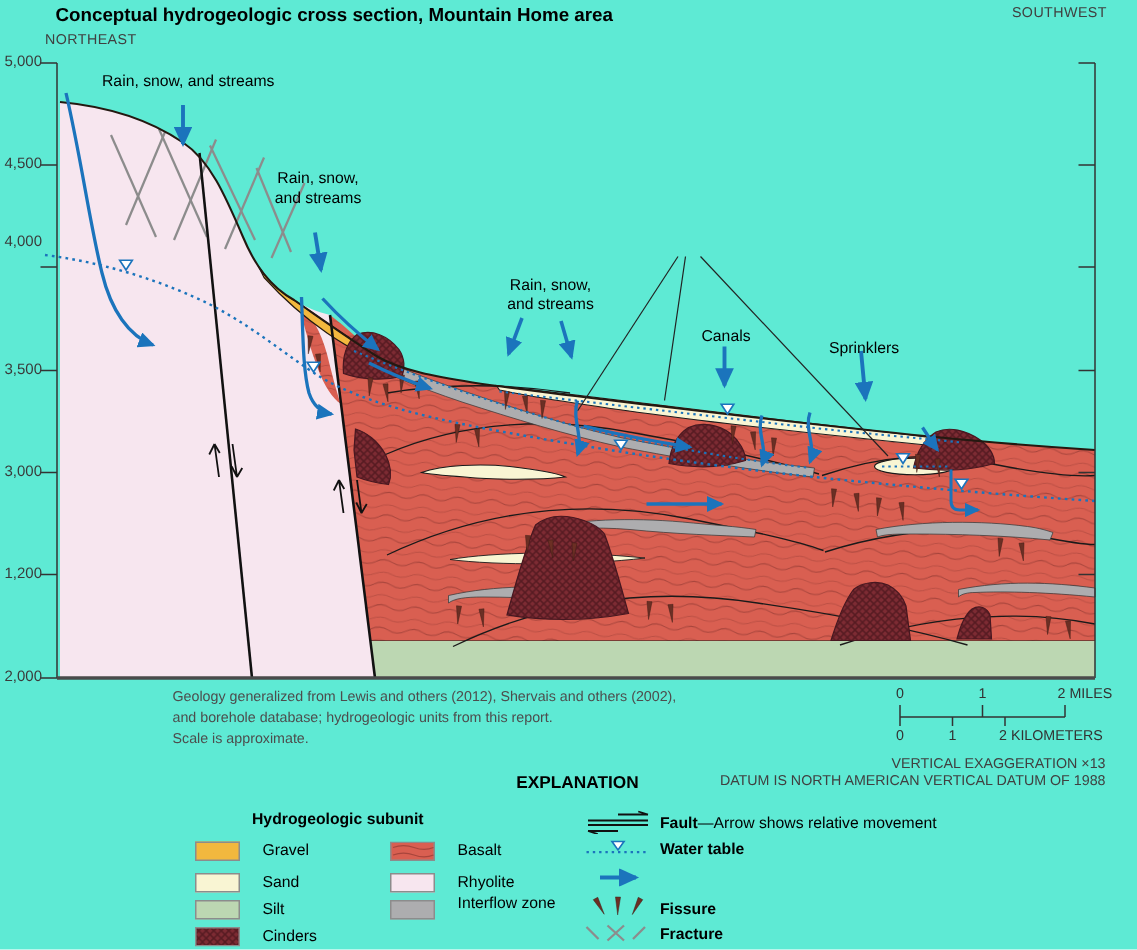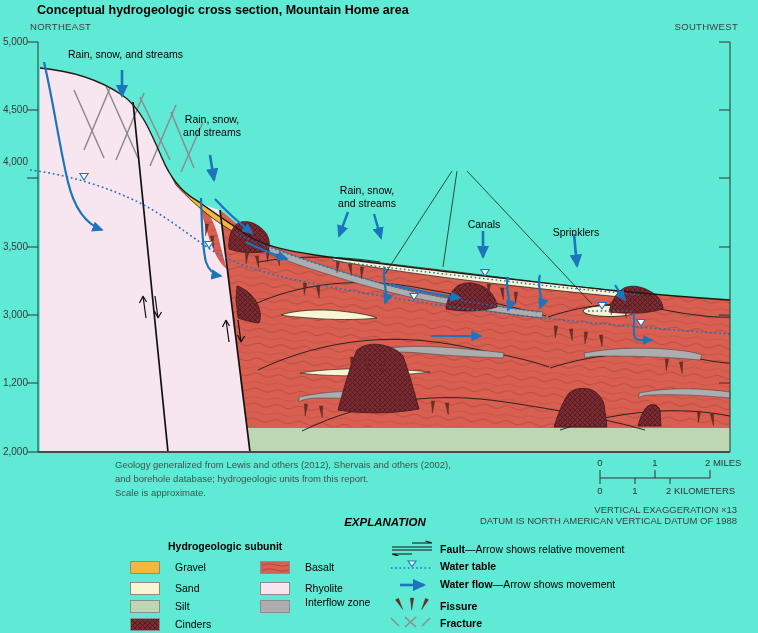--- a/index.html
+++ b/index.html
@@ -8,21 +8,21 @@
   .lbl{position:absolute;color:#000;}
   .title{font-weight:bold;font-size:12.5px;white-space:nowrap;}
   .dir{font-size:9.5px;color:#404040;letter-spacing:.3px;}
   .tick{font-size:10px;color:#3a3a3a;width:28px;text-align:right;}
   .ann{font-size:10.5px;text-align:center;line-height:13px;}
   .ann2{font-size:10px;text-align:center;line-height:12px;}
   .fn{font-size:9.5px;color:#4d4d4d;line-height:14px;white-space:nowrap;}
   .sb{font-size:9.5px;color:#333;text-align:center;}
   .sbw{font-size:9.5px;color:#333;white-space:nowrap;}
   .note{font-size:9.5px;color:#404040;text-align:right;width:307px;white-space:nowrap;}
-  .exp{font-weight:bold;font-size:11.5px;text-align:center;width:150px;font-style:italic;}
+  .exp{font-weight:bold;font-size:11.5px;text-align:center;width:150px;}
   .lgh{font-weight:bold;font-size:10.5px;white-space:nowrap;}
   .lg{font-size:10.5px;white-space:nowrap;}
   .lg b{font-weight:bold;}
   .sw{position:absolute;width:28px;height:11px;border:1px solid #8c8c8c;box-sizing:content-box;}
   svg{position:absolute;left:0;top:0;}
   .symsvg{position:absolute;}
 </style>
 </head>
 <body>
 
@@ -207,21 +207,21 @@
 
     <g style="stroke:#333;fill:none" stroke-width="1">
       <path d="M600,478 L710,478"></path>
       <path d="M600,470 L600,478 M655,470 L655,478 M710,470 L710,478"></path>
       <path d="M600,478 L600,484 M635,478 L635,484 M670,478 L670,484"></path>
     </g>
   </svg>
 
   <div class="lbl title" style="left:37px;top:3px">Conceptual hydrogeologic cross section, Mountain Home area</div>
   <div class="lbl dir" style="left:30px;top:21px">NORTHEAST</div>
-  <div class="lbl dir" style="left:640px;top:21px;width:98px;text-align:right">SOUTHWEST</div>
+  <div class="lbl dir" style="left:640px;top:3px;width:98px;text-align:right">SOUTHWEST</div>
 
   <div class="lbl tick" style="left:0;top:36px">5,000</div>
   <div class="lbl tick" style="left:0;top:104px">4,500</div>
   <div class="lbl tick" style="left:0;top:156px">4,000</div>
   <div class="lbl tick" style="left:0;top:241px">3,500</div>
   <div class="lbl tick" style="left:0;top:309px">3,000</div>
   <div class="lbl tick" style="left:0;top:377px">1,200</div>
   <div class="lbl tick" style="left:0;top:446px">2,000</div>
 
   <div class="lbl ann" style="left:68px;top:48px;white-space:nowrap">Rain, snow, and streams</div>
@@ -312,23 +312,20 @@
         <path d="M41,3 L33,11"></path>
     </g>
   </svg>
 
   <div class="lbl lg" style="left:440px;top:543px">
     <b>Fault</b><span>—Arrow shows relative movement</span>
   </div>
   <div class="lbl lg" style="left:440px;top:560px">
     <b>Water table</b><span></span>
   </div>
-  <div class="lbl lg" style="left:440px;top:578px">
-    <b>Water flow</b><span>—Arrow shows movement</span>
-  </div>
   <div class="lbl lg" style="left:440px;top:600px">
     <b>Fissure</b><span></span>
   </div>
   <div class="lbl lg" style="left:440px;top:617px">
     <b>Fracture</b><span></span>
   </div>
 
 </div>
 
 </body></html>

